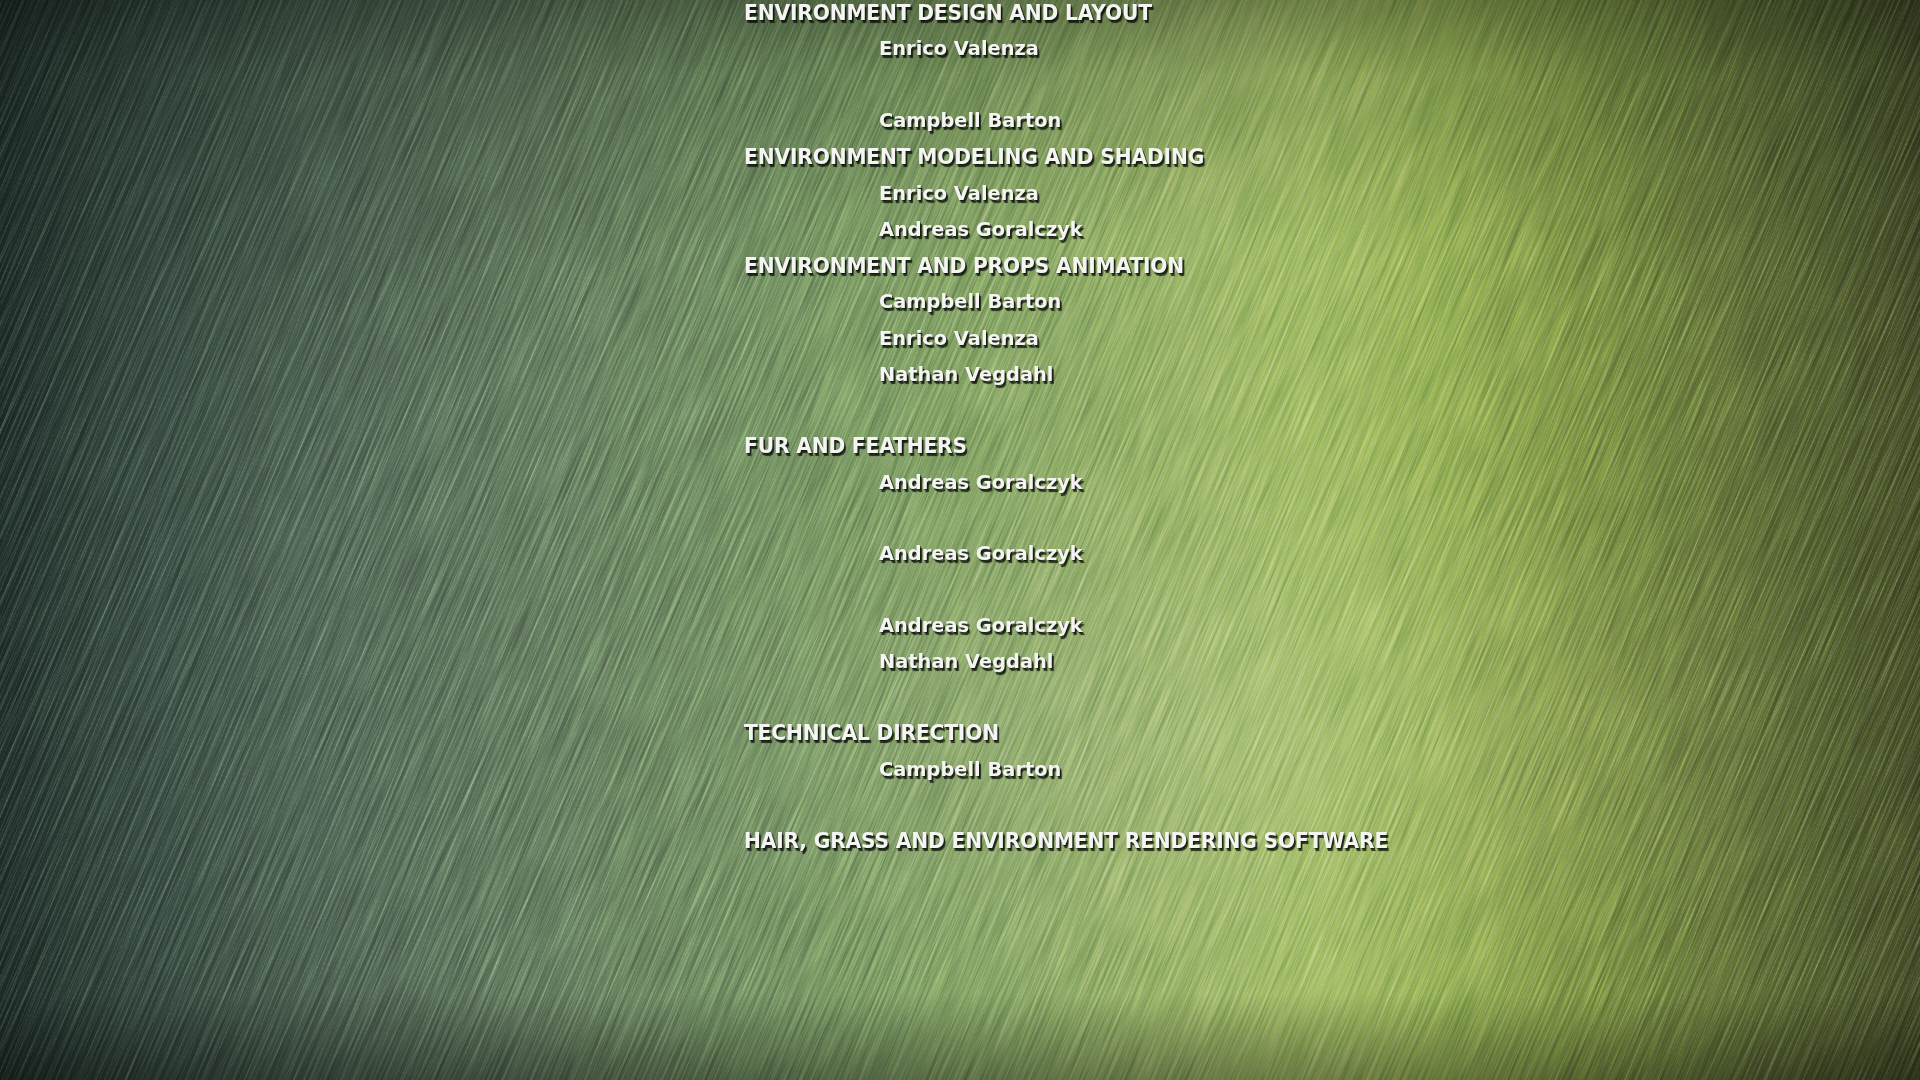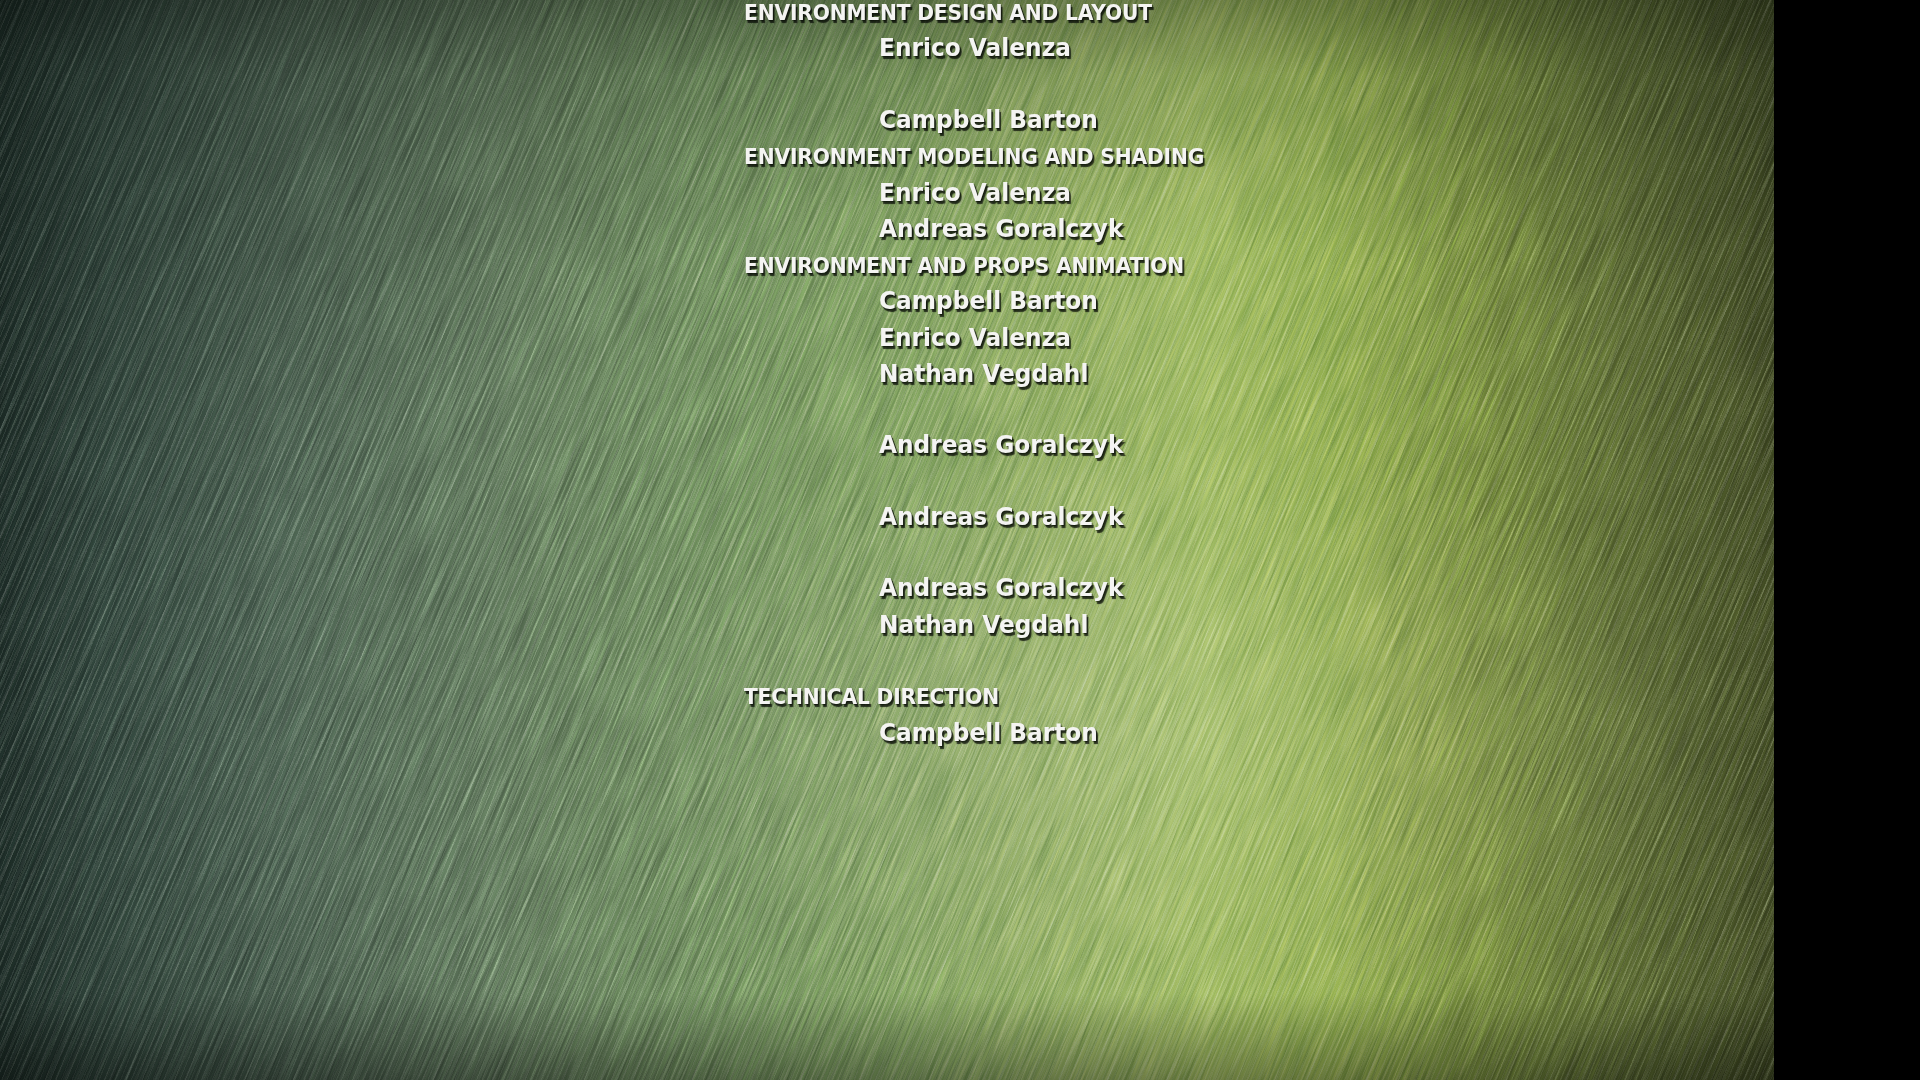--- a/index.html
+++ b/index.html
@@ -7,21 +7,21 @@
     padding: 0;
     background: #000;
   }
   body {
     width: 1920px;
     height: 1080px;
     overflow: hidden;
   }
   .stage {
     position: relative;
-    width: 1774px;
+    width: 1920px;
     height: 1080px;
     overflow: hidden;
     background:
       radial-gradient(ellipse 60% 50% at 65% 68%, rgba(255,255,225,0.10) 0%, rgba(255,255,225,0) 55%),
       linear-gradient(90deg,
         var(--bg-left, #1c2a26) 0%,
         #2c3e37 6%,
         #415447 16%,
         #536850 28%,
         #617c52 40%,
@@ -66,21 +66,21 @@
     font-family: "DejaVu Sans", sans-serif;
     font-weight: bold;
     white-space: nowrap;
   }
   .line {
     height: 36.3px;
     display: flex;
     align-items: center;
   }
   .line.role   { font-size: 22px; }
-  .line.person { font-size: 24px; padding-left: 135px; }
+  .line.person { font-size: 20px; padding-left: 135px; }
   .line > span {
     display: inline-block;
     transform-origin: 0 50%;
     text-shadow:
       2px 3px 1px rgba(8, 12, 6, 0.78),
       1px 1px 1px rgba(8, 12, 6, 0.55);
   }
   .line.role > span   { transform: scaleX(0.92); letter-spacing: -0.2px; }
   .line.person > span { transform: scaleX(0.97); }
   .gap { height: 35.2px; }
@@ -134,20 +134,23 @@
       <div class="line person">
         <span>Campbell Barton</span>
       </div>
       <div class="line person">
         <span>Enrico Valenza</span>
       </div>
       <div class="line person">
         <span>Nathan Vegdahl</span>
       </div>
       <div class="gap"></div>
+      <div class="line role">
+        <span>FUR AND FEATHERS</span>
+      </div>
       <div class="line person">
         <span>Andreas Goralczyk</span>
       </div>
       <div class="gap"></div>
       <div class="line person">
         <span>Andreas Goralczyk</span>
       </div>
       <div class="gap"></div>
       <div class="line person">
         <span>Andreas Goralczyk</span>
@@ -156,14 +159,17 @@
         <span>Nathan Vegdahl</span>
       </div>
       <div class="gap"></div>
       <div class="line role">
         <span>TECHNICAL DIRECTION</span>
       </div>
       <div class="line person">
         <span>Campbell Barton</span>
       </div>
       <div class="gap"></div>
+      <div class="line role">
+        <span>HAIR, GRASS AND ENVIRONMENT RENDERING SOFTWARE</span>
+      </div>
     </div>
 </div>
 
 </body></html>

